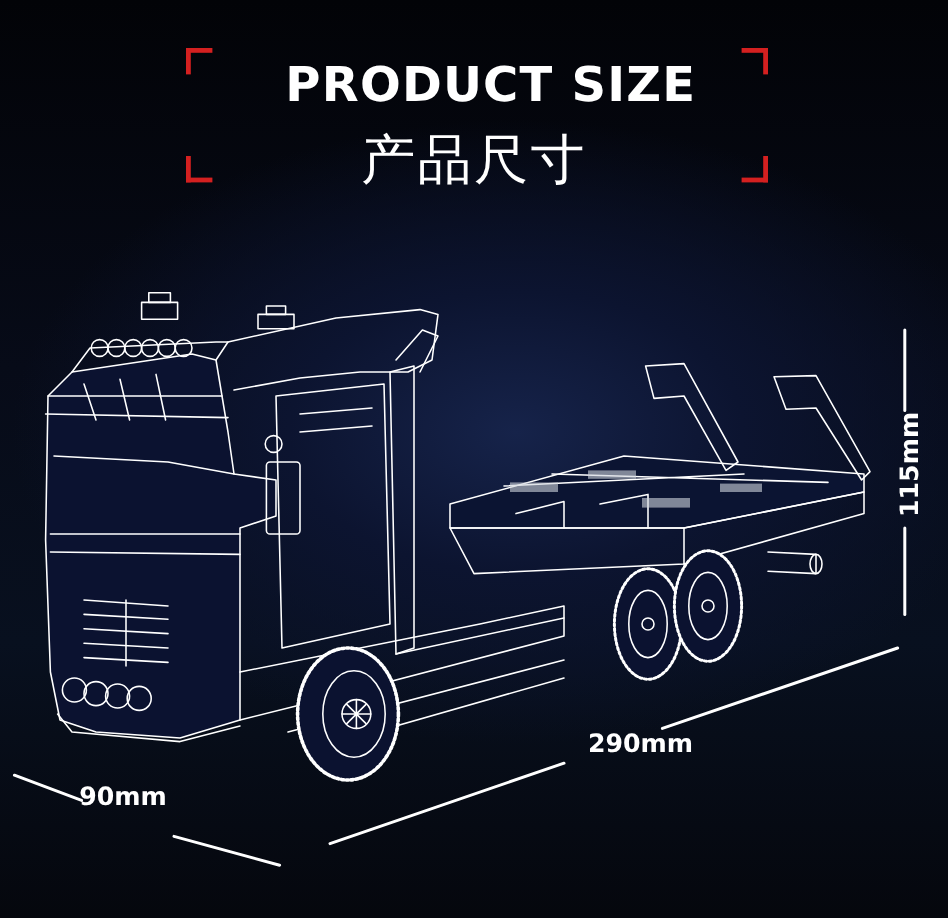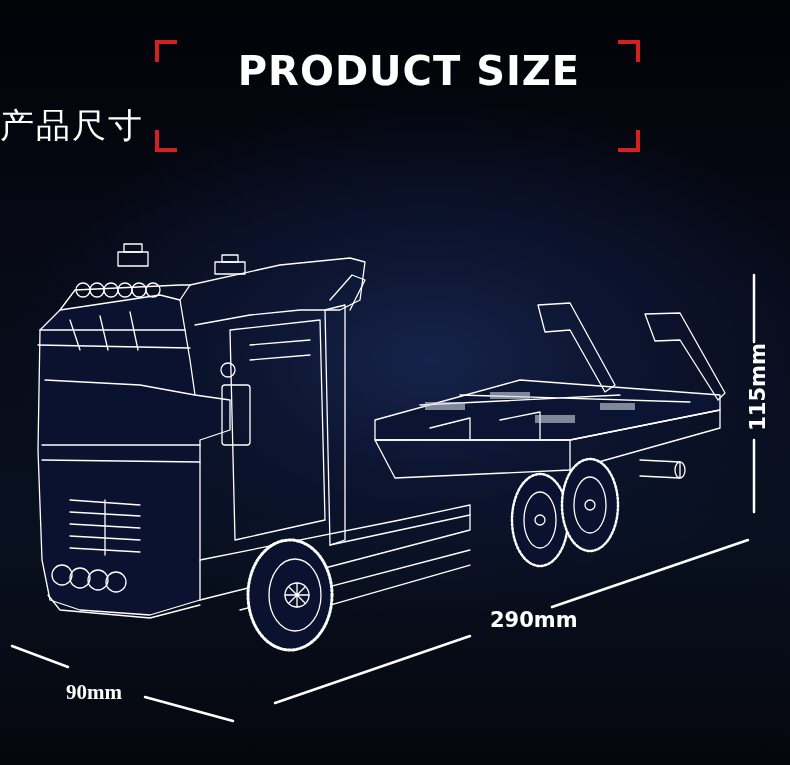--- a/index.html
+++ b/index.html
@@ -18,27 +18,27 @@
   .bracket { position: absolute; width: 18px; height: 18px; border-color: #d42020; border-style: solid; border-width: 0; }
   .br-tl { left: 155px; top: 40px; border-left-width: 4px; border-top-width: 4px; }
   .br-tr { left: 618px; top: 40px; border-right-width: 4px; border-top-width: 4px; }
   .br-bl { left: 155px; top: 130px; border-left-width: 4px; border-bottom-width: 4px; }
   .br-br { left: 618px; top: 130px; border-right-width: 4px; border-bottom-width: 4px; }
   .title-en {
     position: absolute; left: 14px; width: 790px; top: 48px; text-align: center;
     color: #ffffff; font-size: 40px; letter-spacing: 1px; font-weight: bold;
   }
   .title-zh {
-    position: absolute; left: 0; width: 790px; top: 103px; text-align: left;
-    color: #ffffff; font-size: 34px; letter-spacing: 2px;
+    position: absolute; left: 0; width: 790px; top: 103px; text-align: center;
+    color: #ffffff; font-size: 45px; letter-spacing: 2px;
   }
   .dim-label {
     position: absolute; color: #ffffff; font-size: 21px; font-weight: bold;
   }
-  .lbl-90 { left: 66px; top: 680px; font-family: Liberation Serif, serif; }
+  .lbl-90 { left: 66px; top: 652px; }
   .lbl-290 { left: 470px; top: 608px; margin-left: 20px; }
   .lbl-115 {
     left: 708px; top: 375px; width: 100px; text-align: center;
     transform: rotate(-90deg); transform-origin: center;
   }
   svg.drawing { position: absolute; left: 0; top: 0; }
 </style>
 </head>
 <body>
 

